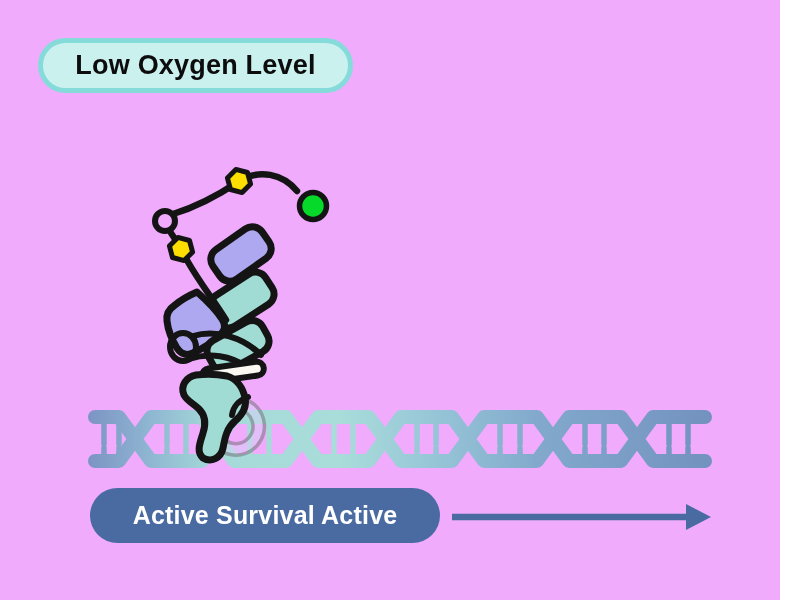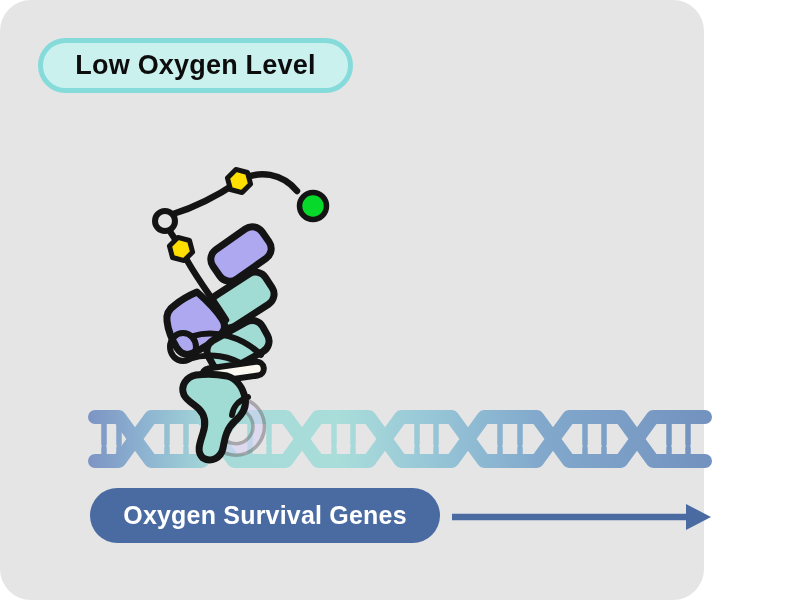--- a/index.html
+++ b/index.html
@@ -1,17 +1,17 @@
 <!DOCTYPE html>
 <html><head>
 <meta charset="utf-8">
 <style>
   html,body{margin:0;padding:0;}
   body{width:800px;height:600px;overflow:hidden;font-family:"Liberation Sans",sans-serif;}
-  .stage{position:relative;width:704px;height:600px;background:#e5e5e5;border-radius:31px;}
+  .stage{position:relative;width:780px;height:600px;background:#f0abfc;}
   .stage > svg{position:absolute;left:0;top:0;}
   .badge{
     position:absolute;left:38px;top:38px;width:315px;height:55px;
     box-sizing:border-box;border:5px solid #85DBDA;background:#CBF1EF;
     border-radius:28px;display:flex;align-items:center;justify-content:center;
     font-size:27px;font-weight:700;color:#0C0C0C;letter-spacing:0.2px;
   }
   .gene-pill{
     position:absolute;left:90px;top:488px;width:350px;height:55px;
     background:#4A6BA2;border-radius:28px;
@@ -76,16 +76,16 @@
       <line x1="452" y1="517" x2="688" y2="517" stroke="#4A6BA2" stroke-width="6.5"></line>
       <polygon points="686,504 711,517 686,530" fill="#4A6BA2"></polygon>
     </g>
   </svg>
 
   <div class="badge">
     <span>Low Oxygen Level</span>
   </div>
 
   <div class="gene-pill">
-    <span>Oxygen Survival Genes</span>
+    <span>Active Survival Active</span>
   </div>
 
 </div>
 
 </body></html>

